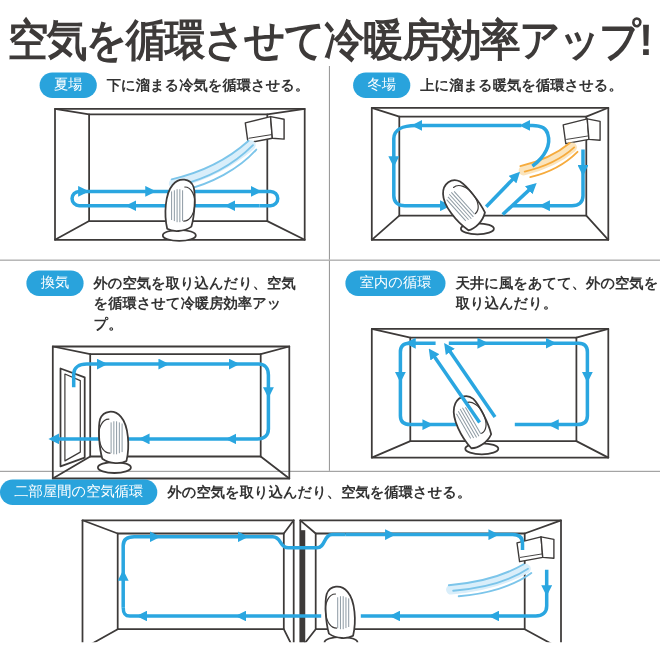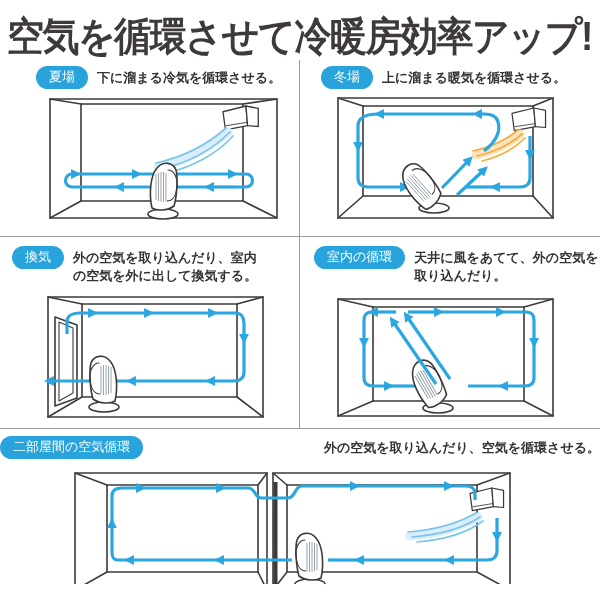--- a/index.html
+++ b/index.html
@@ -22,24 +22,24 @@
   .row3{height:170px}
   .cell{width:50%;height:100%}
   .cell.left{border-right:1px solid var(--divider-gray)}
   .panel-head{display:flex;align-items:flex-start;gap:9px}
   .badge{display:inline-block;background:var(--badge-blue);color:var(--badge-text);
          border-radius:999px;padding:3px 13px;font-size:13px;font-weight:normal;
          line-height:1.3;white-space:nowrap;flex:0 0 auto}
   .desc{font-size:13px;color:var(--text-dark);line-height:1.42;padding-top:3px;font-weight:700}
   .ph-summer{padding:6px 0 0 36px}
   .ph-winter{padding:6px 0 0 21px}
-  .ph-vent{padding:9px 0 0 12px}
+  .ph-vent{padding:9px 0 0 24px}
   .ph-vent .desc,.ph-indoor .desc{max-width:190px}
   .ph-indoor{padding:9px 0 0 14px}
-  .ph-two{padding:7px 0 0 0;justify-content:space-between}
+  .ph-two{padding:7px 0 0 0;justify-content:flex-start}
   .dg{display:block}
   .dg-summer{margin:5px 0 0 40px}
   .dg-winter{margin:5px 0 0 24px}
   .dg-vent{margin:6px 0 0 32px}
   .dg-indoor{margin:6px 0 0 14px}
   .dg-two{margin:3px 0 0 26px}
   
   .rm{stroke:var(--line-dark);stroke-width:1.6;fill:none;stroke-linejoin:round;stroke-linecap:round}
   .wf{fill:#fff}
   .thin{stroke-width:1.1}
@@ -160,21 +160,21 @@
           <path class="fl" d="M160 57 C172 48 177 37 174 28 C173 23 168 20 160 20 H152" marker-end="url(#arw)"></path>
         </g>
       </svg>
     </div>
   </div>
 
   <div class="row row2">
     <div class="cell left">
       <div class="panel-head ph-vent">
         <span class="badge">換気</span>
-        <span class="desc">外の空気を取り込んだり、室内の空気を外に出して換気する。</span>
+        <span class="desc">外の空気を取り込んだり、空気を循環させて冷暖房効率アップ。</span>
       </div>
       <svg class="dg dg-vent" width="256" height="132" viewBox="0 0 256 132">
         <g>
           <path class="rm" d="M16 5 H231 V125 H16 Z"></path>
           <path class="rm" d="M50 12 H205 V105 H50 Z"></path>
           <path class="rm" d="M16 5 L50 12 M231 5 L205 12 M16 125 L50 105 M231 125 L205 105"></path>
         </g>
         <g>
           <path class="rm" d="M23 25 L45 33 V106 L23 114 Z"></path>
           <path class="rm thin" d="M27 30 L41 36 V101 L27 109 Z"></path>

